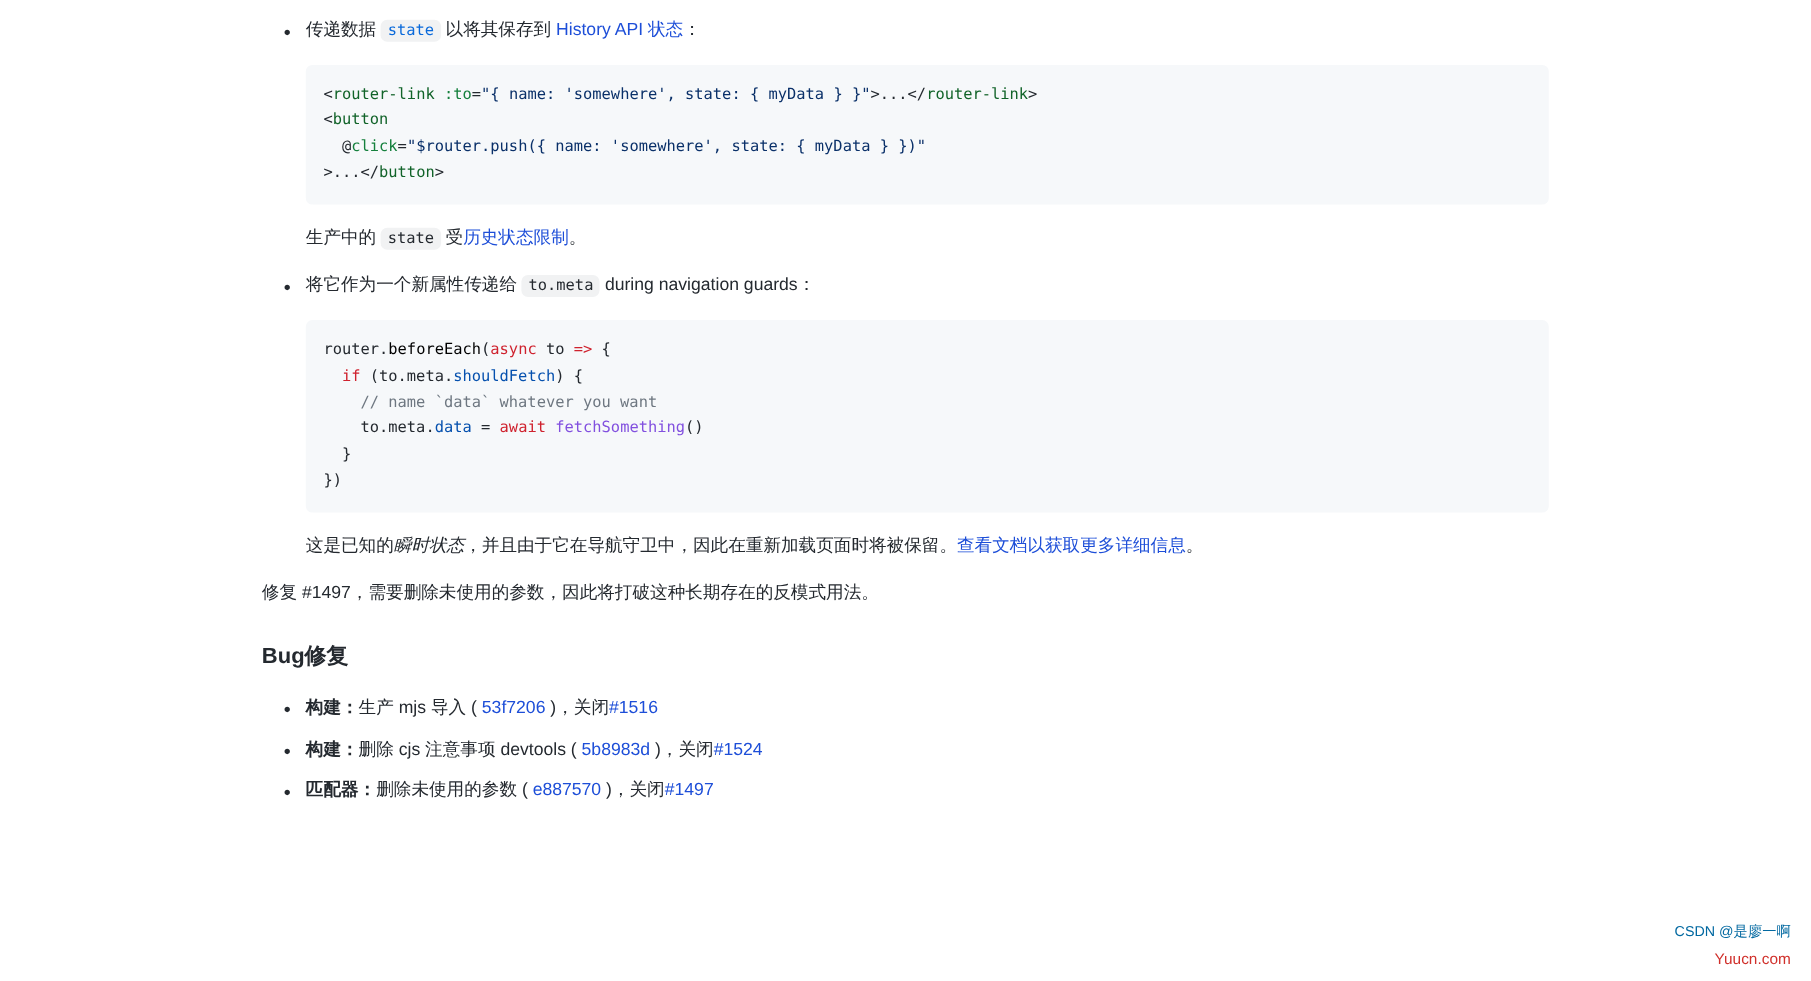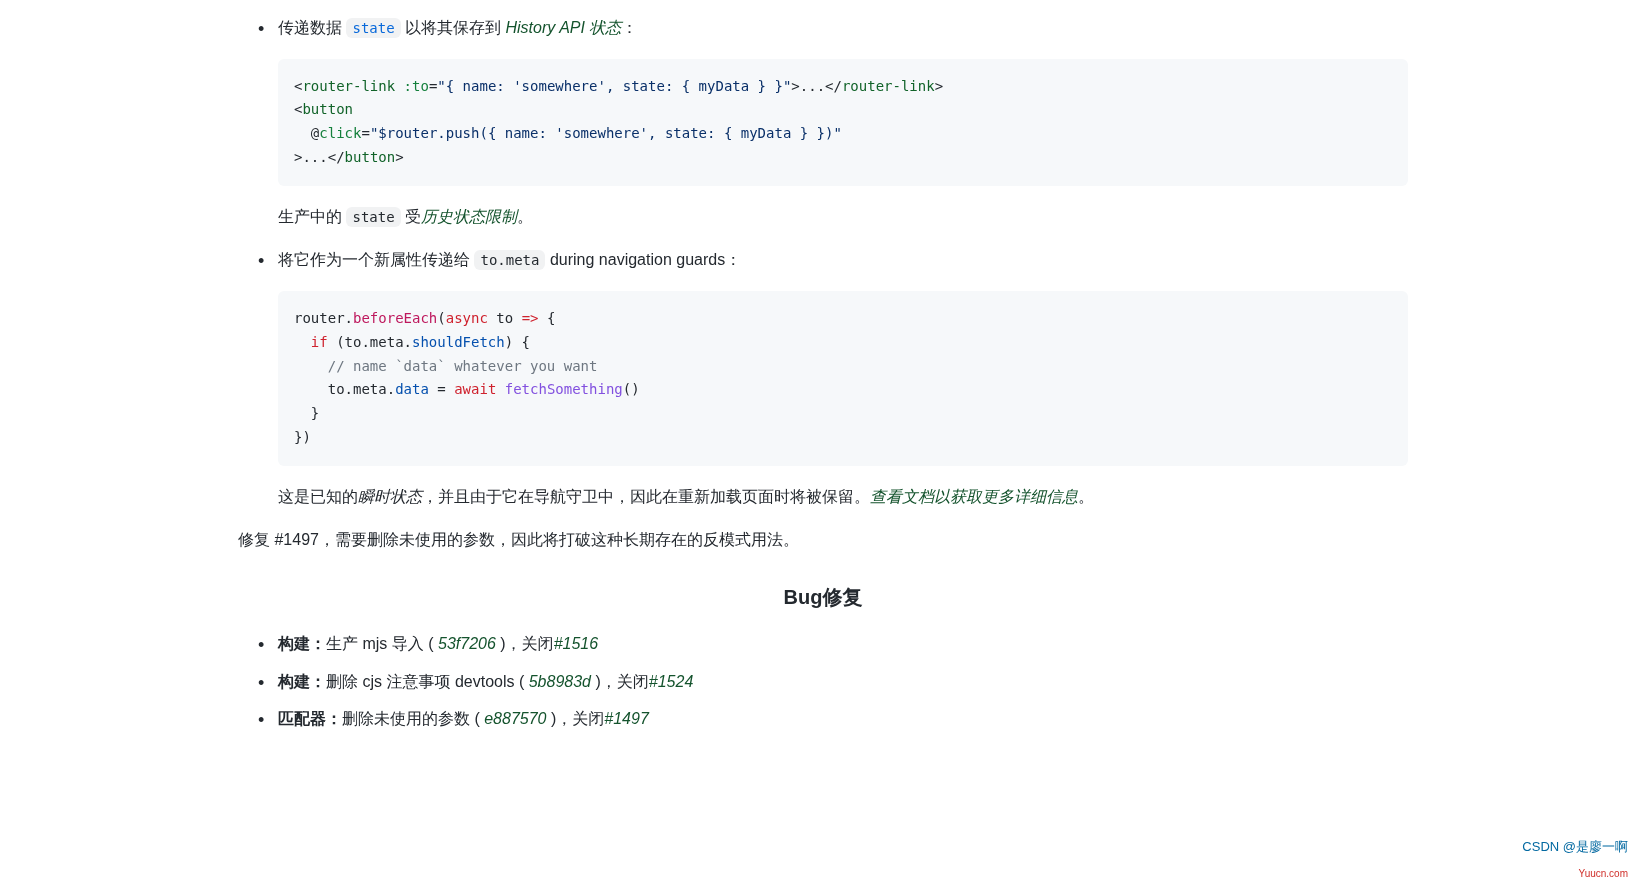--- a/index.html
+++ b/index.html
@@ -45,68 +45,66 @@
     }
     .code-inline-plain {
       font-family: ui-monospace, SFMono-Regular, "SF Mono", Menlo, Consolas, monospace;
       background-color: #f1f2f3;
       padding: 2px 6px;
       border-radius: 6px;
       font-size: 14px;
       color: #24292f;
     }
     .link {
-      color: #14532d;
+      color: #1d4ed8;
       text-decoration: none;
-      font-style: italic;
     }
     .code-block {
       background-color: #f6f8fa;
       border-radius: 6px;
       padding: 16px;
       margin: 18px 0;
       font-family: ui-monospace, SFMono-Regular, "SF Mono", Menlo, Consolas, monospace;
       font-size: 14px;
       line-height: 1.7;
       white-space: pre;
       overflow-x: auto;
       color: #24292f;
     }
     .tag { color: #116329; }
     .attr-name { color: #15803d; }
     .attr-val { color: #0a3069; }
     .prop { color: #0550ae; }
-    .method { color: #be185d; text-align: right; }
+    .method { color: #000000; text-align: right; }
     .keyword { color: #cf222e; text-align: right; }
     .comment { color: #6e7781; }
     .call { color: #8250df; text-align: center; }
     .para-top {
       margin: 16px 0;
     }
     h3 {
       font-size: 20px;
       font-weight: 700;
       margin: 28px 0 18px 0;
-      text-align: center;
     }
     .bug-list li {
       margin-bottom: 12px;
     }
     .bold {
       font-weight: 700;
     }
     .italic {
       font-style: italic;
       margin-top: 16px;
     }
     .watermark-br {
       position: fixed;
       bottom: 10px;
       right: 18px;
-      font-size: 10px;
+      font-size: 14px;
       color: #d0302b;
     }
     .watermark-csdn {
       position: fixed;
       bottom: 10px;
       right: 18px;
       transform: translateY(-24px);
       font-size: 13px;
       color: #0369a1;
     }

